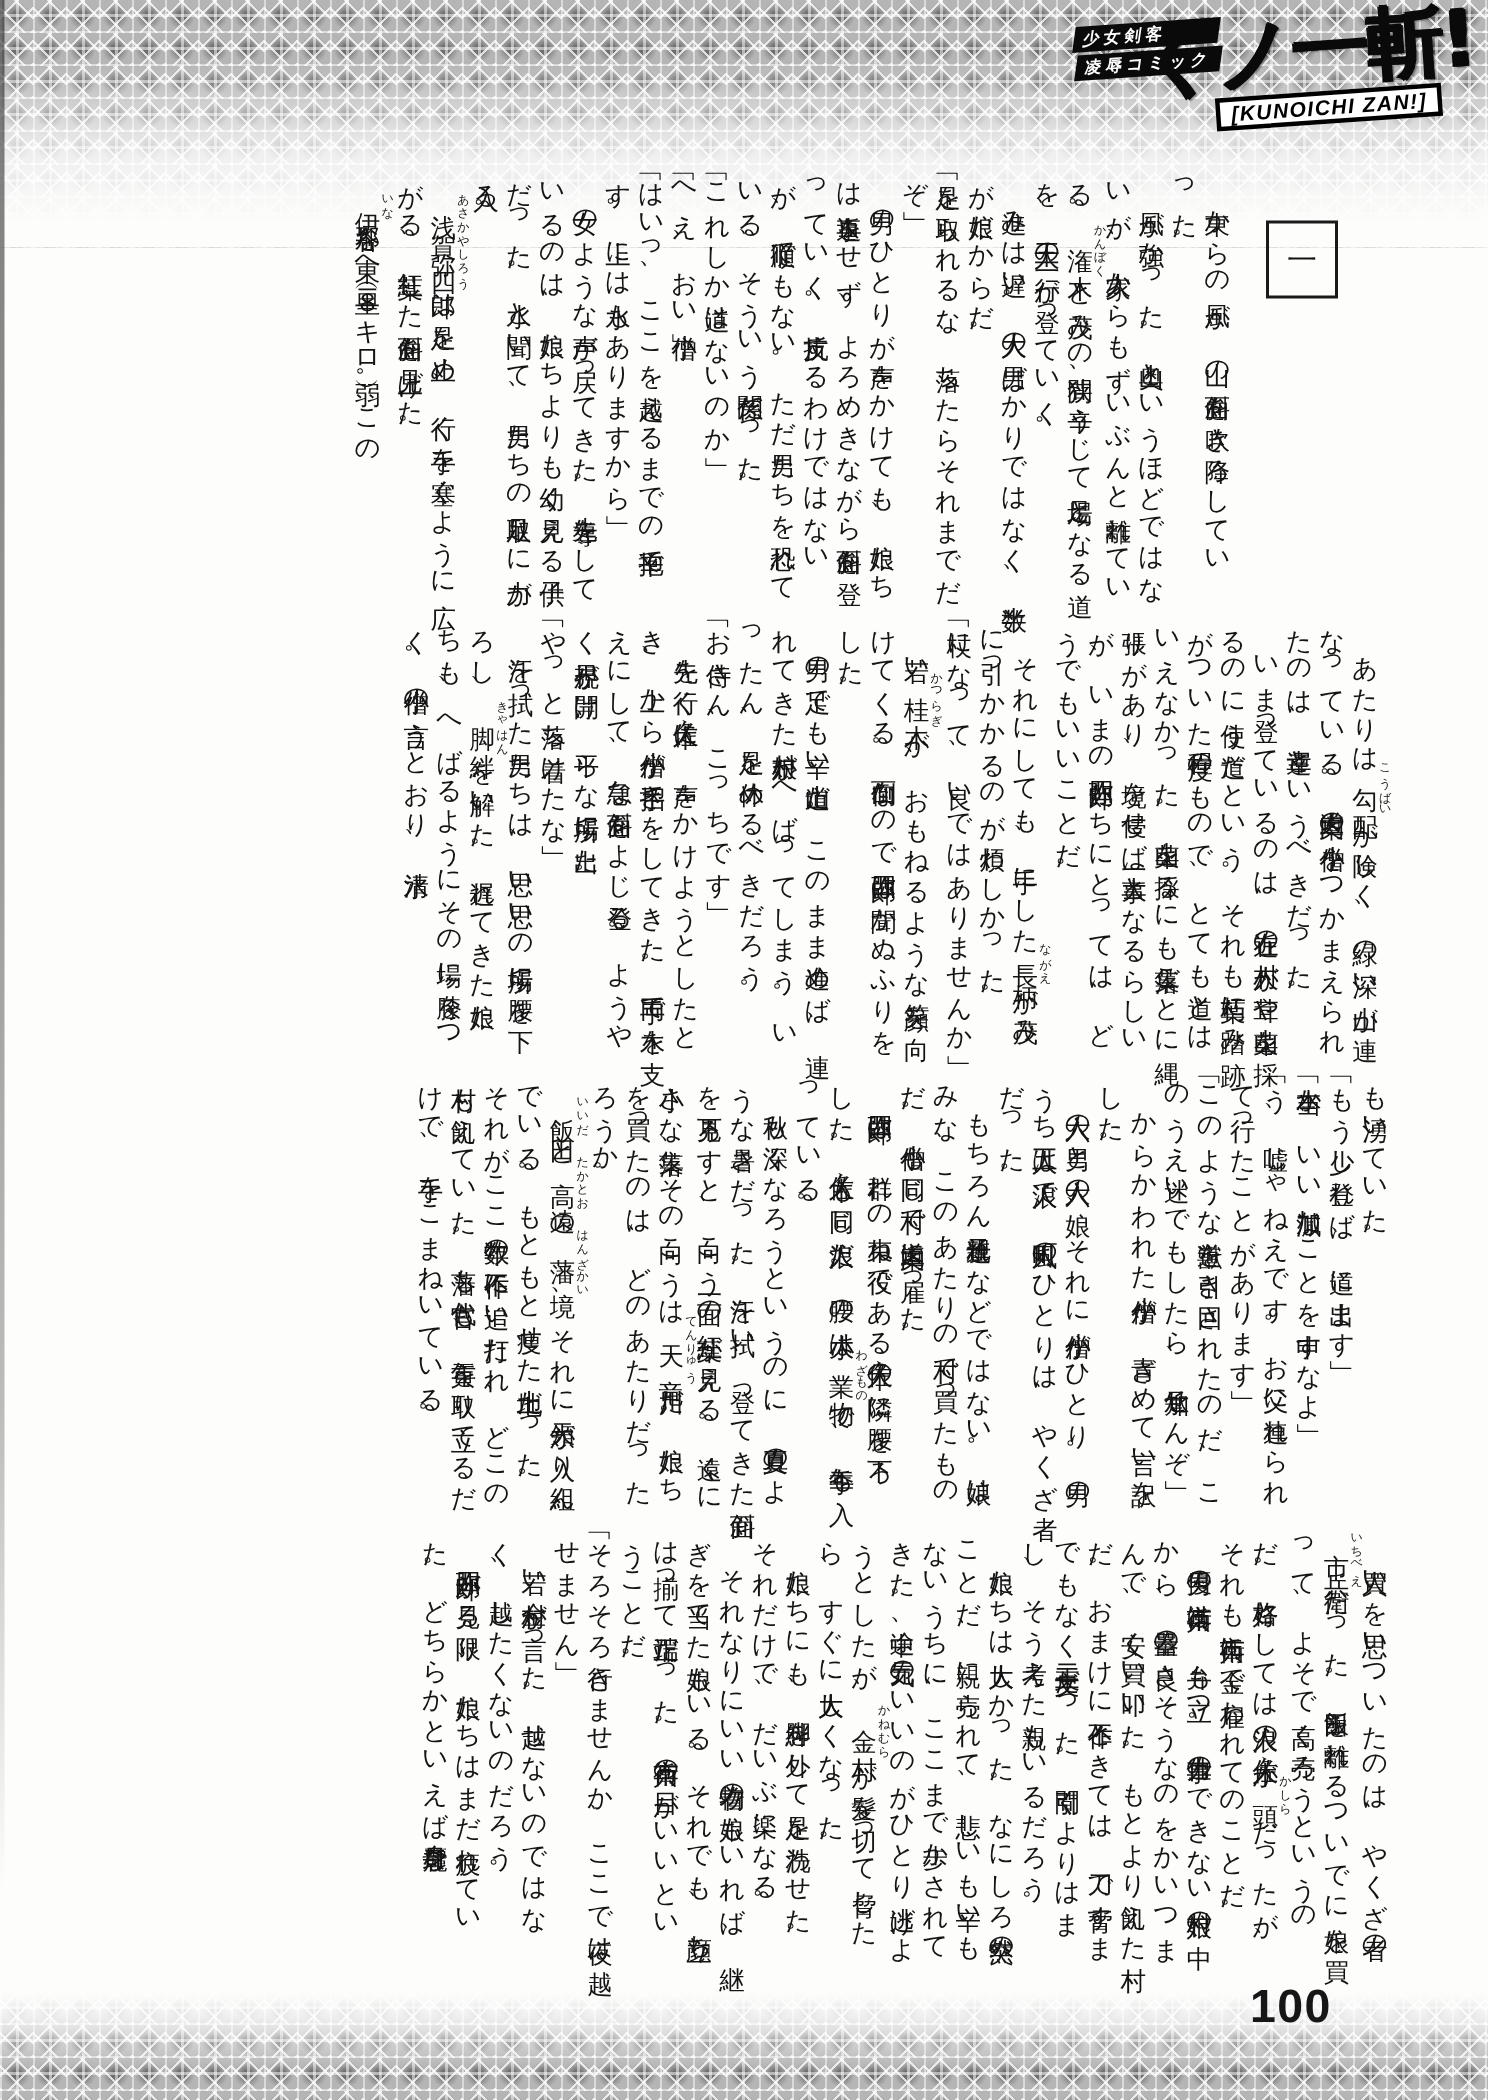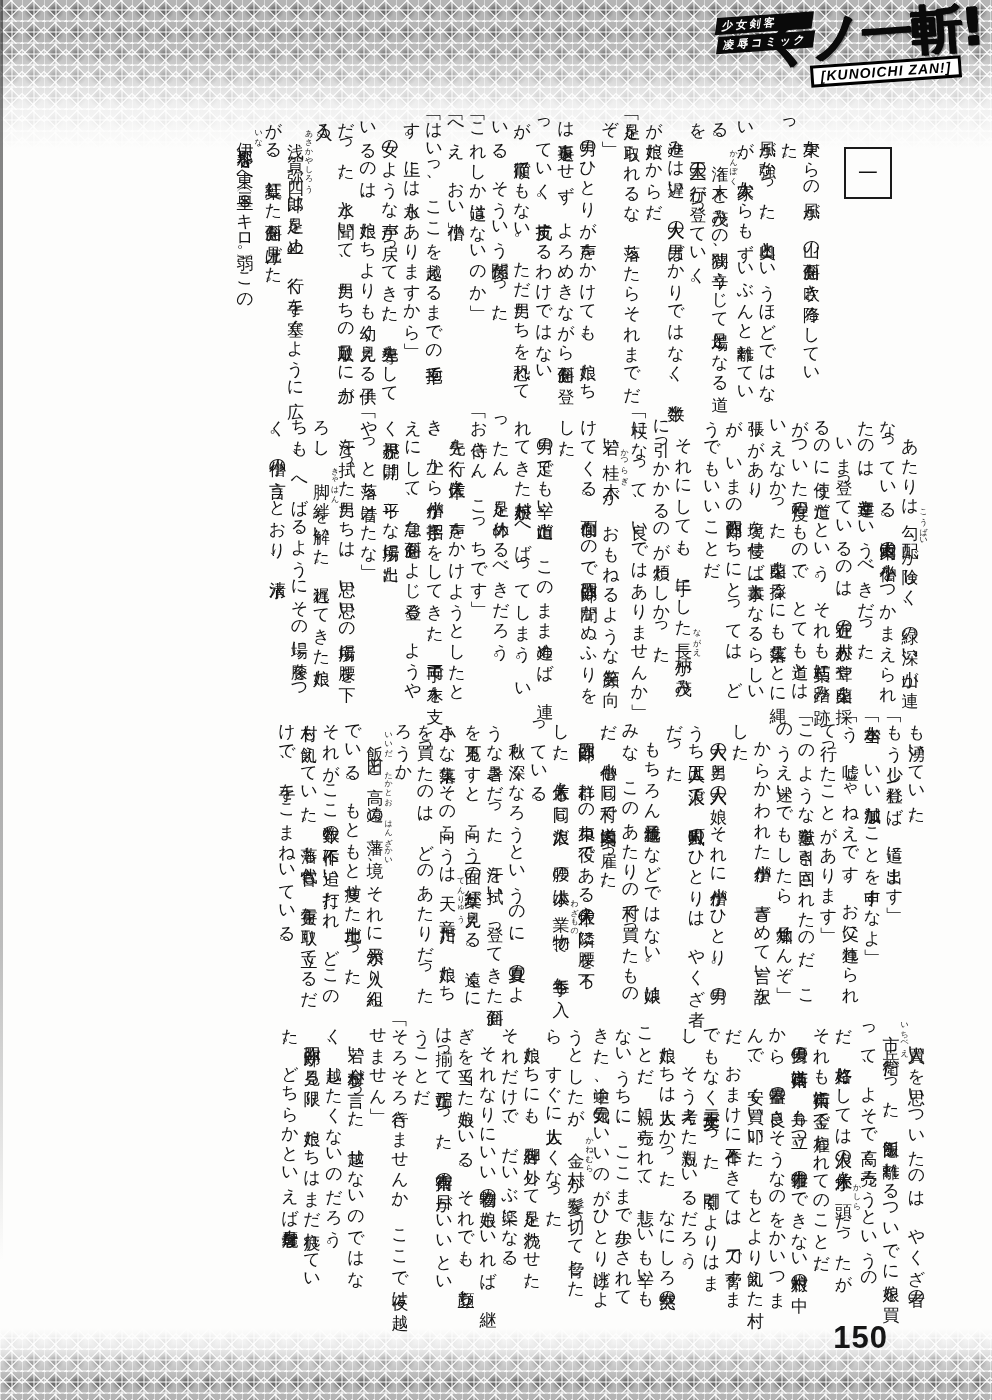--- a/index.html
+++ b/index.html
@@ -147,13 +147,13 @@
     <p>　人買いを思いついたのは、やくざ者の<ruby>市兵衛<rt>いちべえ</rt></ruby>だった。飯田を離れるついでに娘を買って、よそで高く売ろうというのだ。格好としては浪人の佐々木が<ruby>頭<rt>かしら</rt></ruby>だったが、それも市兵衛に金で雇われてのことだ。</p>
     <p>　優男の市兵衛は、弁も立つ。力仕事のできない村娘の中から、器量の良さそうなのをかいつまんで、安く買い叩いた。もとより飢えた村だ。おまけに不作ときては、刀で脅すまでもなく二束三文だった。間引くよりはまし、そう考えた親もいるだろう。</p>
     <p>　娘たちは大人しかった。なにしろ突然のことだ、親に売られて、悲しいも辛いもないうちに、ここまで歩かされてきた。途中、元気のいいのがひとり逃げようとしたが、<ruby>金村<rt>かねむら</rt></ruby>が髪を切って脅したら、すぐに大人しくなった。</p>
     <p>　娘たちにも、脚絆を外して足を洗わせた。それだけで、だいぶ楽になる。</p>
     <p>　それなりにいい着物の娘もいれば、継ぎを当てた娘もいる。それでも、顔立ちは揃って端正だった。市兵衛の目がいいということだ。</p>
     <p>「そろそろ行きませんか、ここで夜は越せません」</p>
     <p>　若い金村が言った。越せないのではなく、越したくないのだろう。</p>
     <p>　弥四郎が見る限り、娘たちはまだ疲れていた。どちらかといえば身奇麗な</p>
   </div>
 
-<div class="page-number">150</div>
+<div class="page-number">100</div>
 
 </body></html>

